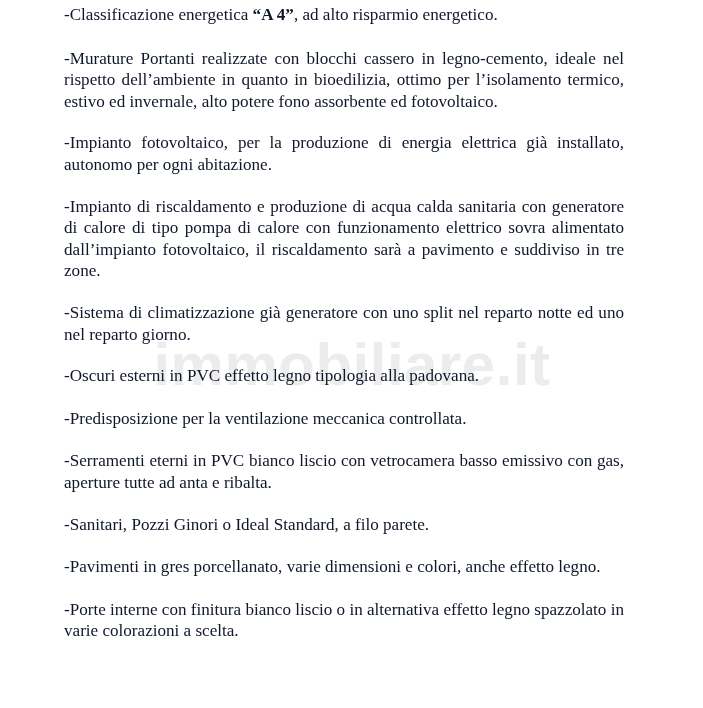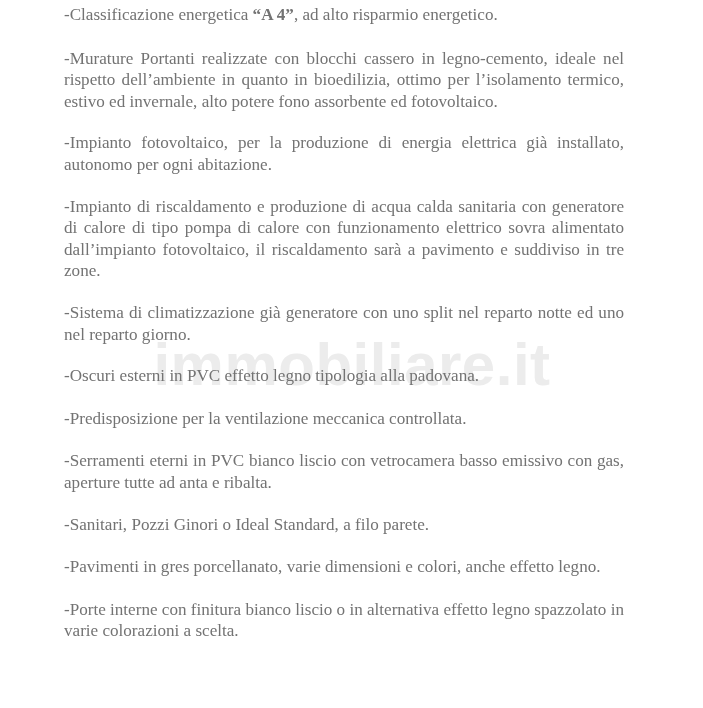--- a/index.html
+++ b/index.html
@@ -41,21 +41,21 @@
   #doc-body {
     position: absolute;
     left: 64px;
     top: 4px;
     width: 560px;
     z-index: 2;
   }
   .para {
     font-size: 17.1px;
     line-height: 21.6px;
-    color: #737373;
+    color: #0f172a;
     text-align: justify;
     text-justify: inter-word;
     margin: 0 0 20px 0;
     -webkit-font-smoothing: antialiased;
   }
   .para:last-child { margin-bottom: 12px; }
   
   .para.short { text-align: left; margin-bottom: 21px; }
   .para.gap-lg { margin-bottom: 22px; }
   b.bold { font-weight: 700; }

